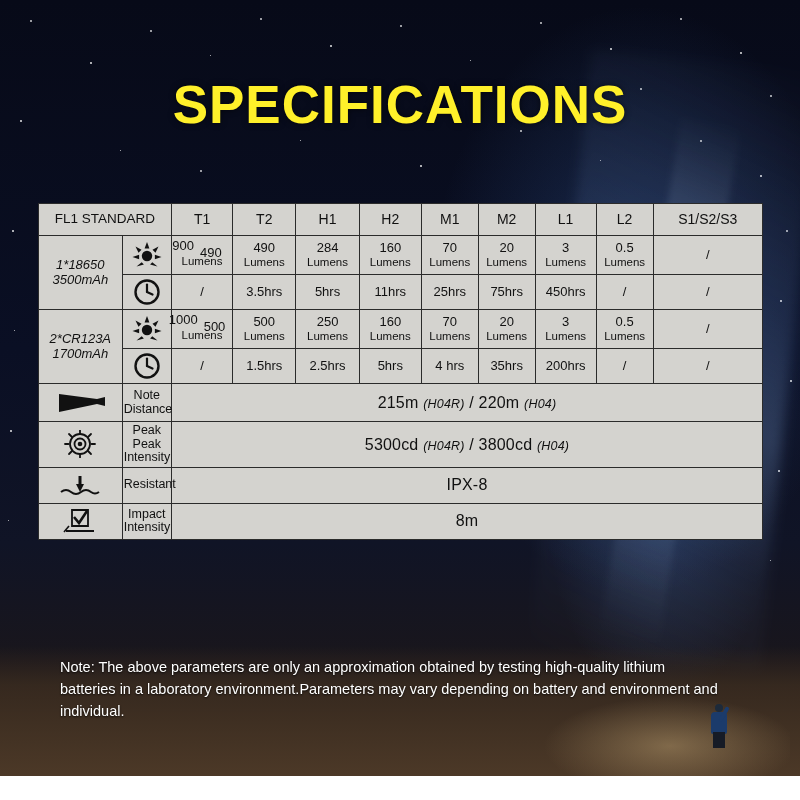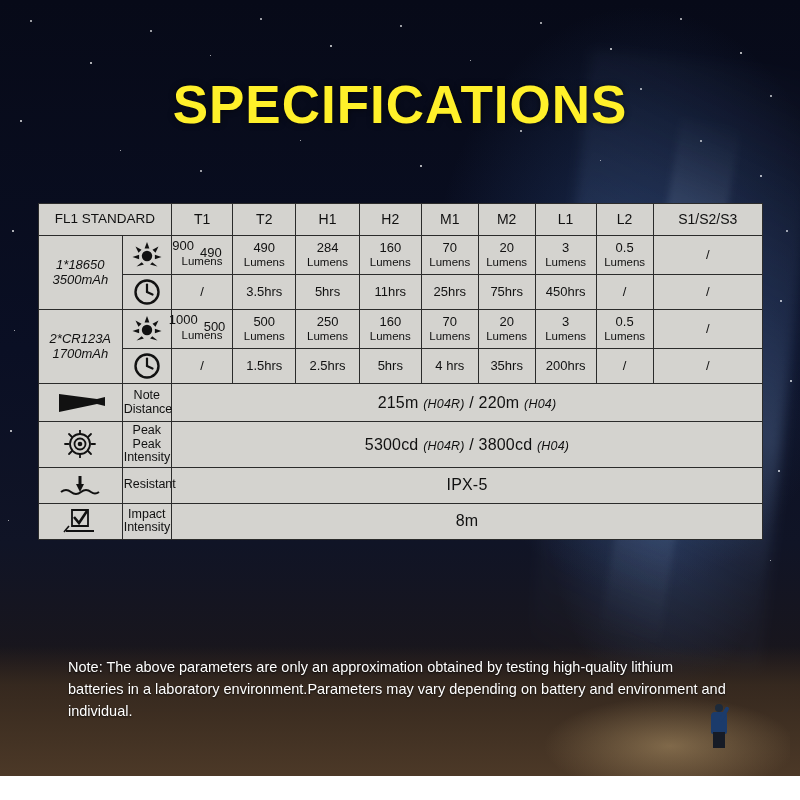--- a/index.html
+++ b/index.html
@@ -215,21 +215,21 @@
     font-weight: bold;
     letter-spacing: 0.2px;
   }
   .wide-val em {
     font-style: italic;
     font-size: 12.5px;
     font-weight: normal;
   }
   .note {
     position: absolute;
-    left: 68px;
+    left: 60px;
     top: 657px;
     width: 660px;
     color: #ffffff;
     font-size: 14.5px;
     line-height: 1.5;
     text-shadow: 0 1px 2px rgba(0,0,0,0.8);
   }
   svg.ic {
     display: block;
     margin: 0 auto;
@@ -521,21 +521,21 @@
       <tr style="height:36px">
         <td class="ico-cell">
           <svg class="ic" width="44" height="26" viewBox="0 0 44 26" aria-hidden="true">
             <path d="M22 2 L26 10 L23.5 10 L23.5 18 L20.5 18 L20.5 10 L18 10 Z" fill="#111" transform="rotate(180 22 11)"></path>
             <path d="M3 20 q5 -4 10 0 q5 4 10 0 q5 -4 10 0 q4 3 8 0" stroke="#111" stroke-width="2" fill="none"></path>
           </svg>
         </td>
         <td class="row-label">
           <span>Resistant</span>
         </td>
-        <td colspan="9" class="wide-val">IPX-5</td>
+        <td colspan="9" class="wide-val">IPX-8</td>
       </tr>
 
       <tr style="height:36px">
         <td class="ico-cell">
           <svg class="ic" width="44" height="28" viewBox="0 0 44 28" aria-hidden="true">
             <path d="M14 3 L30 3 L30 19 L14 19 Z" fill="none" stroke="#111" stroke-width="1.8"></path>
             <path d="M16 10 L21 16 L29 4" fill="none" stroke="#111" stroke-width="2.6"></path>
             <path d="M8 24 L36 24" stroke="#111" stroke-width="2"></path>
             <path d="M11 19 L6 25" stroke="#111" stroke-width="1.6"></path>
           </svg>

